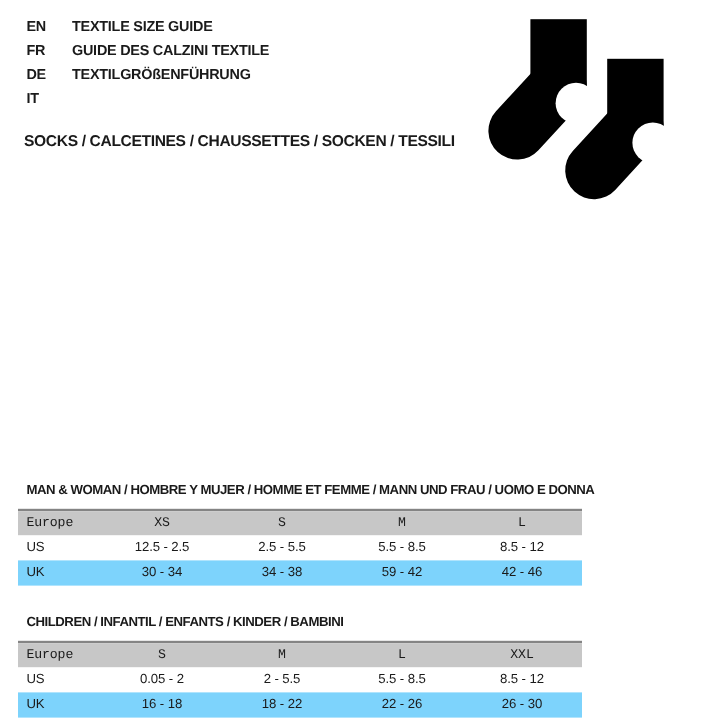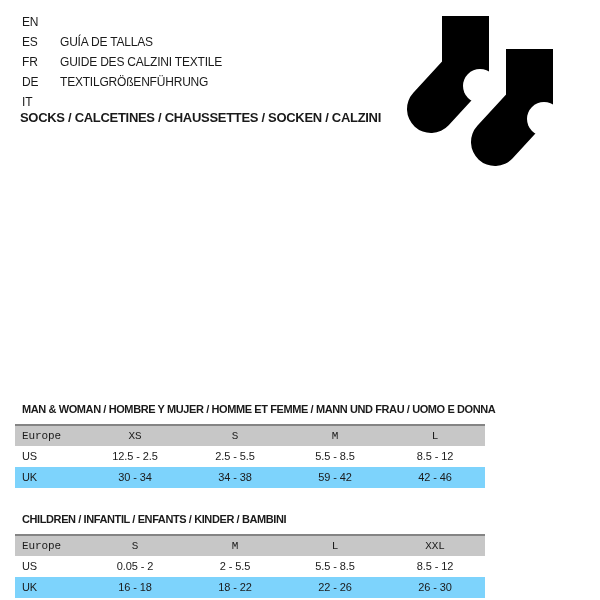--- a/index.html
+++ b/index.html
@@ -2,21 +2,21 @@
 <html><head>
 <meta charset="utf-8">
 <style>
   html,body{margin:0;padding:0;background:#fff;}
   .page{
     position:relative;width:600px;height:600px;background:#ffffff;
     font-family:"Liberation Sans",sans-serif;color:#1a1a1a;overflow:hidden;
   }
   
   .lang-list{position:absolute;left:22px;top:12px;}
-  .lang-row{display:flex;align-items:center;height:20px;font-size:12px;font-weight:400;letter-spacing:-0.2px;white-space:nowrap;}
+  .lang-row{display:flex;align-items:center;height:20px;font-size:12px;font-weight:700;letter-spacing:-0.2px;white-space:nowrap;}
   .lang-code{width:38px;flex:0 0 38px;}
   
   .category{position:absolute;left:20px;top:110px;font-size:13px;font-weight:700;letter-spacing:-0.3px;white-space:nowrap;}
   
   .sock-icon{position:absolute;left:404px;top:6px;width:160px;height:170px;}
   
   .size-table{position:absolute;left:15px;width:470px;}
   .t-adults{top:402px;}
   .t-children{top:512px;}
   .table-title{font-size:11px;font-weight:700;letter-spacing:-0.4px;line-height:14px;margin:0 0 8px 7px;white-space:nowrap;}
@@ -28,39 +28,36 @@
   .td.first{text-align:left;padding-left:7px;}
 </style>
 </head>
 <body>
 
 <div class="page">
 
   <div class="lang-list">
     <div class="lang-row">
       <span class="lang-code">EN</span>
-    </div>
-    <div class="lang-row">
-      <span class="lang-code">ES</span>
-      <span class="lang-label">GUÍA DE TALLAS</span>
+      <span class="lang-label">TEXTILE SIZE GUIDE</span>
     </div>
     <div class="lang-row">
       <span class="lang-code">FR</span>
       <span class="lang-label">GUIDE DES CALZINI TEXTILE</span>
     </div>
     <div class="lang-row">
       <span class="lang-code">DE</span>
       <span class="lang-label">TEXTILGRÖßENFÜHRUNG</span>
     </div>
     <div class="lang-row">
       <span class="lang-code">IT</span>
     </div>
   </div>
 
-  <div class="category">SOCKS / CALCETINES / CHAUSSETTES / SOCKEN / CALZINI</div>
+  <div class="category">SOCKS / CALCETINES / CHAUSSETTES / SOCKEN / TESSILI</div>
 
   <svg class="sock-icon" viewBox="0 0 160 170" xmlns="http://www.w3.org/2000/svg" aria-hidden="true">
     <g>
       <rect x="38" y="10" width="47" height="58" fill="#000"></rect>
       <line x1="61" y1="66" x2="27" y2="103" stroke="#000" stroke-width="48" stroke-linecap="round"></line>
       <circle cx="76" cy="80" r="17" fill="#fff"></circle>
     </g>
     <g transform="translate(64,33)">
       <rect x="38" y="10" width="47" height="58" fill="#000"></rect>
       <line x1="61" y1="66" x2="27" y2="103" stroke="#000" stroke-width="48" stroke-linecap="round"></line>

